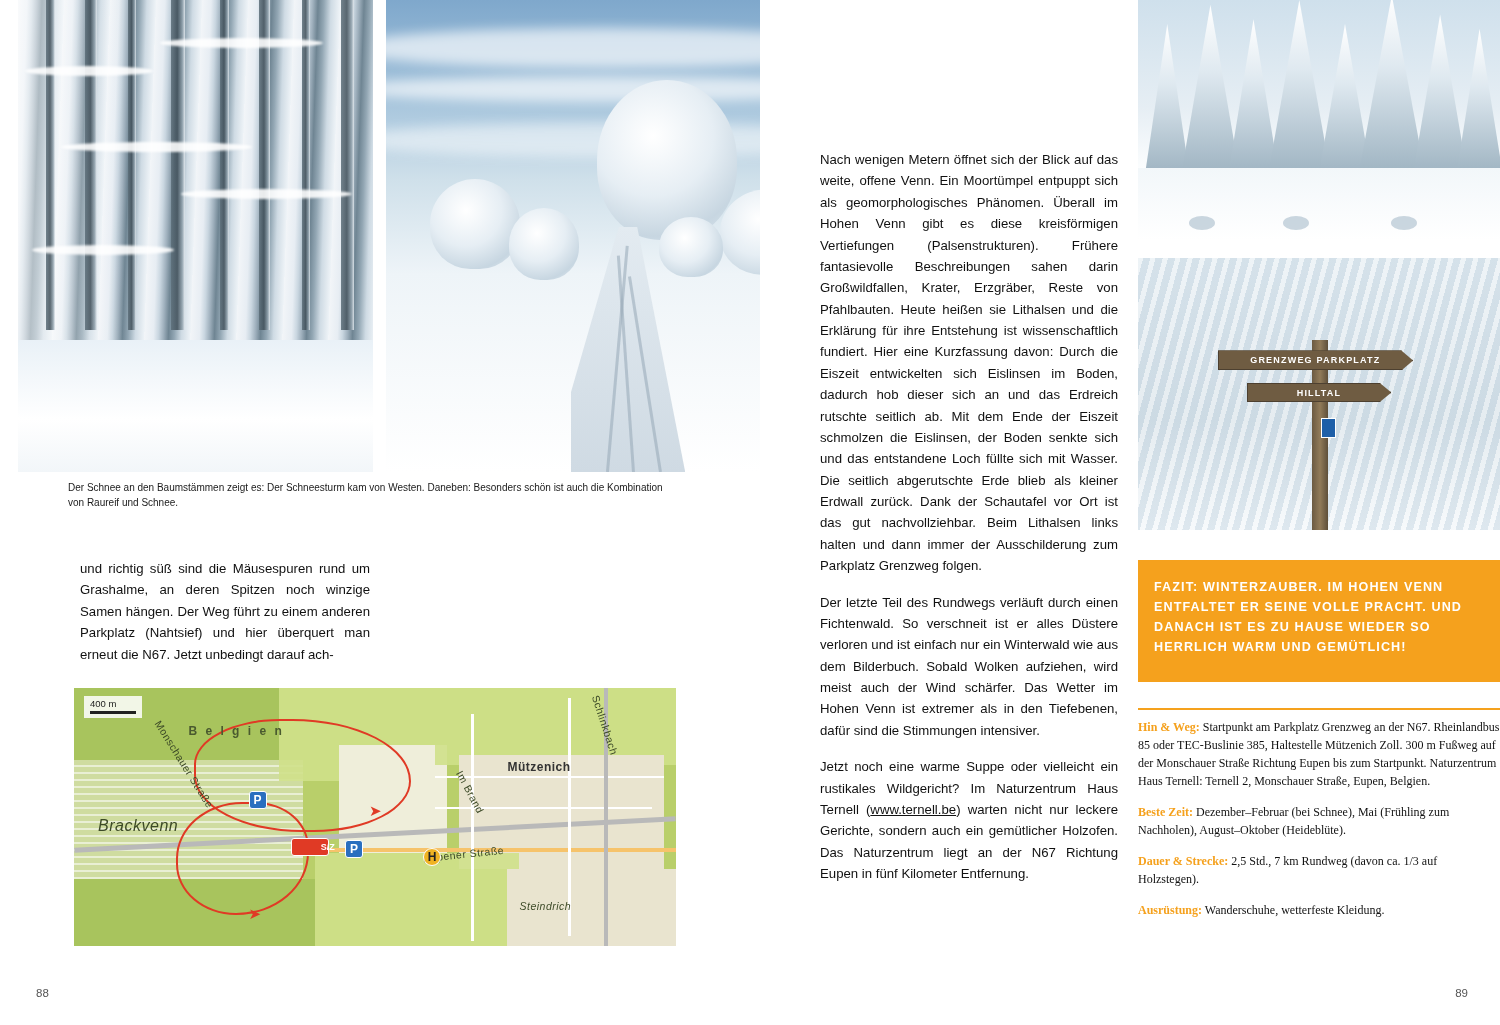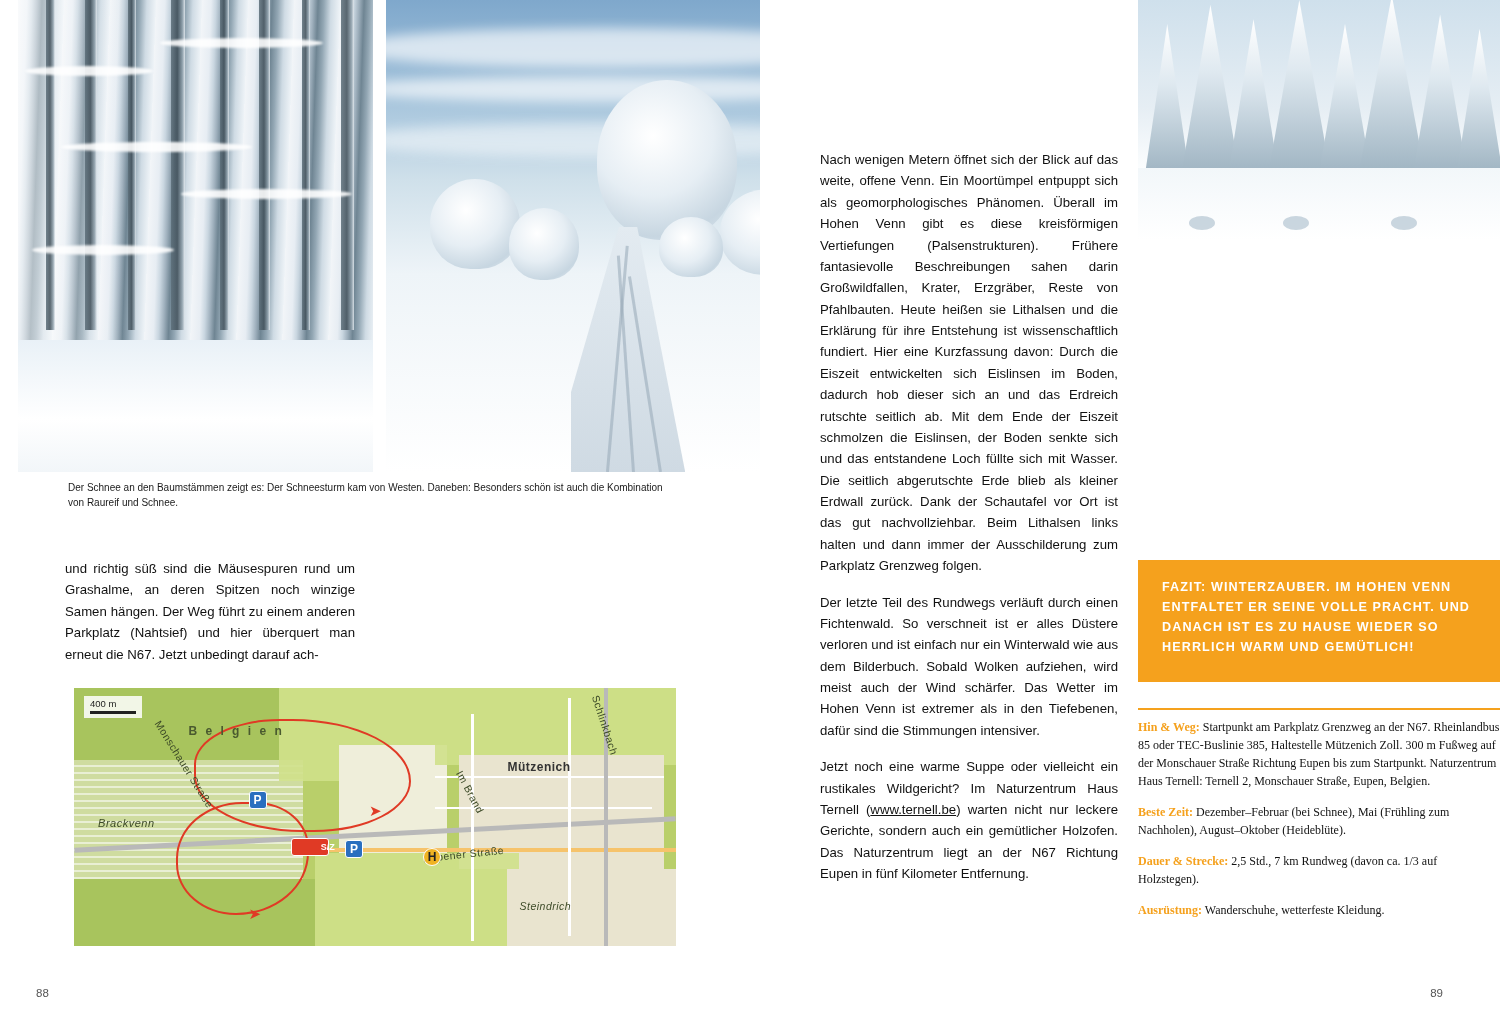--- a/index.html
+++ b/index.html
@@ -68,21 +68,21 @@
     transform-origin:bottom center;
   }
 
   .caption {
     position:absolute; font-size:10px; line-height:1.45; color:#1a1a1a;
   }
   #caption-left { left:68px; top:481px; width:600px; }
 
   
   .col { position:absolute; font-size:13.2px; line-height:1.62; text-align:justify; color:#111; }
-  #left-col-1 { left:65px; top:558px; width:290px; }
+  #left-col-1 { left:80px; top:558px; width:290px; }
   #left-col-2 { left:386px; top:558px; width:298px; }
   .col a { color:#111; text-decoration:underline; }
 
   
   #map-area {
     left:74px; top:688px; width:602px; height:258px;
     background:#b9cf6a;
   }
   #map-area .field {
     position:absolute; background:#cfe08a; opacity:.9;
@@ -118,21 +118,21 @@
     background:#2a6fbf; color:#fff; font-size:12px; font-weight:bold;
     display:flex; align-items:center; justify-content:center;
     border:1.5px solid #fff;
   }
   .poi.round { border-radius:50%; background:#f0b323; color:#222; }
   .poi.sz { background:#e03a25; border-radius:3px; font-size:9px; }
   .arrowhead { position:absolute; color:#e03a25; font-size:15px; }
 
   .folio { position:absolute; bottom:26px; font-size:11.5px; color:#555; }
   #folio-left { left:36px; }
-  #folio-right { right:57px; }
+  #folio-right { right:32px; }
 
   
   #right-caption {
     position:absolute; right:0; top:62px; width:295px;
     text-align:right; font-size:11.5px; line-height:1.5; color:#1a1a1a;
   }
   #body-col {
     position:absolute; left:60px; top:145px; width:298px;
     font-size:13.2px; line-height:1.62; text-align:justify; color:#111;
   }
@@ -176,21 +176,21 @@
   #photo-signpost .sign.s1 { left:22%; top:34%; width:54%; height:20px; clip-path:polygon(0 0, 94% 0, 100% 50%, 94% 100%, 0 100%); }
   #photo-signpost .sign.s2 { left:30%; top:46%; width:40%; height:19px; clip-path:polygon(0 0, 92% 0, 100% 50%, 92% 100%, 0 100%); }
   #photo-signpost .bluebadge {
     position:absolute; left:50.5%; top:59%; width:15px; height:20px;
     background:#1d5fa8; border:1px solid #fff;
   }
 
   
   #fazit-box {
     position:absolute; left:378px; top:560px; width:362px; height:122px;
-    background:#f5a11d; color:#ffffff; padding:18px 24px;
+    background:#f5a11d; color:#ffffff; padding:18px 16px;
     font-size:12.6px; line-height:1.58; font-weight:bold;
     letter-spacing:1.1px; text-transform:uppercase;
   }
 
   #info-rule { position:absolute; left:378px; top:708px; width:362px; height:2px; background:#f5a11d; }
   #info-block {
     position:absolute; left:378px; top:718px; width:362px;
     font-size:12px; line-height:1.5; color:#111;font-family:Liberation Serif, serif;
   }
   #info-block p { margin:0 0 13px; }
@@ -261,21 +261,21 @@
     <div class="trackred" style="left:17%;top:44%;width:22%;height:44%;border-radius:50% 40% 55% 45%;"></div>
     <div class="arrowhead" style="left:49%;top:44%;">➤</div>
     <div class="arrowhead" style="left:29%;top:84%;">➤</div>
 
     <div class="scalebar">
       <span>400 m</span>
       <span class="bar"></span>
     </div>
 
     <div class="maplabel big" style="left:19%;top:14%;">B e l g i e n</div>
-    <div class="maplabel" style="left:4%;top:50%;font-style:italic;font-size:11px;">Brackvenn</div>
+    <div class="maplabel" style="left:4%;top:50%;font-style:italic;font-size:16px;">Brackvenn</div>
     <div class="maplabel town" style="left:72%;top:28%;">Mützenich</div>
     <div class="maplabel" style="left:10%;top:27%;transform:rotate(58deg);">Monschauer Straße</div>
     <div class="maplabel" style="left:58%;top:62%;transform:rotate(-6deg);">Eupener Straße</div>
     <div class="maplabel" style="left:62%;top:38%;transform:rotate(62deg);">Im Brand</div>
     <div class="maplabel" style="left:83%;top:12%;transform:rotate(72deg);">Schlinkbach</div>
     <div class="maplabel" style="left:74%;top:82%;font-style:italic;">Steindrich</div>
 
     <div class="poi" style="left:29%;top:40%;">P</div>
     <div class="poi" style="left:45%;top:59%;">P</div>
     <div class="poi sz" style="left:36%;top:58%;width:26px;padding-left:36px;">S/Z</div>
@@ -295,20 +295,26 @@
     <div class="spruce" style="left:50%;width:52px;height:62%;"></div>
     <div class="spruce" style="left:61%;width:66px;height:74%;"></div>
     <div class="spruce" style="left:76%;width:54px;height:66%;"></div>
     <div class="spruce" style="left:88%;width:46px;height:60%;"></div>
     <div class="ground"></div>
     <div class="bush" style="left:14%;"></div>
     <div class="bush" style="left:40%;"></div>
     <div class="bush" style="left:70%;"></div>
   </div>
 
+  <div class="photo" id="photo-signpost">
+    <div class="post"></div>
+    <div class="sign s1">GRENZWEG   PARKPLATZ</div>
+    <div class="sign s2">HILLTAL</div>
+    <div class="bluebadge"></div>
+  </div>
 
 
   <div id="body-col">
     <p>Nach wenigen Metern öffnet sich der Blick auf das weite, offene Venn. Ein Moortümpel entpuppt sich als geomorphologisches Phänomen. Überall im Hohen Venn gibt es diese kreisförmigen Vertiefungen (Palsenstrukturen). Frühere fantasievolle Beschreibungen sahen darin Großwildfallen, Krater, Erzgräber, Reste von Pfahlbauten. Heute heißen sie Lithalsen und die Erklärung für ihre Entstehung ist wissenschaftlich fundiert. Hier eine Kurzfassung davon: Durch die Eiszeit entwickelten sich Eislinsen im Boden, dadurch hob dieser sich an und das Erdreich rutschte seitlich ab. Mit dem Ende der Eiszeit schmolzen die Eislinsen, der Boden senkte sich und das entstandene Loch füllte sich mit Wasser. Die seitlich abgerutschte Erde blieb als kleiner Erdwall zurück. Dank der Schautafel vor Ort ist das gut nachvollziehbar. Beim Lithalsen links halten und dann immer der Ausschilderung zum Parkplatz Grenzweg folgen.</p>
     <p>Der letzte Teil des Rundwegs verläuft durch einen Fichtenwald. So verschneit ist er alles Düstere verloren und ist einfach nur ein Winterwald wie aus dem Bilderbuch. Sobald Wolken aufziehen, wird meist auch der Wind schärfer. Das Wetter im Hohen Venn ist extremer als in den Tiefebenen, dafür sind die Stimmungen intensiver.</p>
     <p><span>Jetzt noch eine warme Suppe oder vielleicht ein rustikales Wildgericht? Im Naturzentrum Haus Ternell (</span><a href="#">www.ternell.be</a><span>) warten nicht nur leckere Gerichte, sondern auch ein gemütlicher Holzofen. Das Naturzentrum liegt an der N67 Richtung Eupen in fünf Kilometer Entfernung.</span></p>
   </div>
 
   <div id="fazit-box">Fazit: Winterzauber. Im Hohen Venn entfaltet er seine volle Pracht. Und danach ist es zu Hause wieder so herrlich warm und gemütlich!</div>
 

